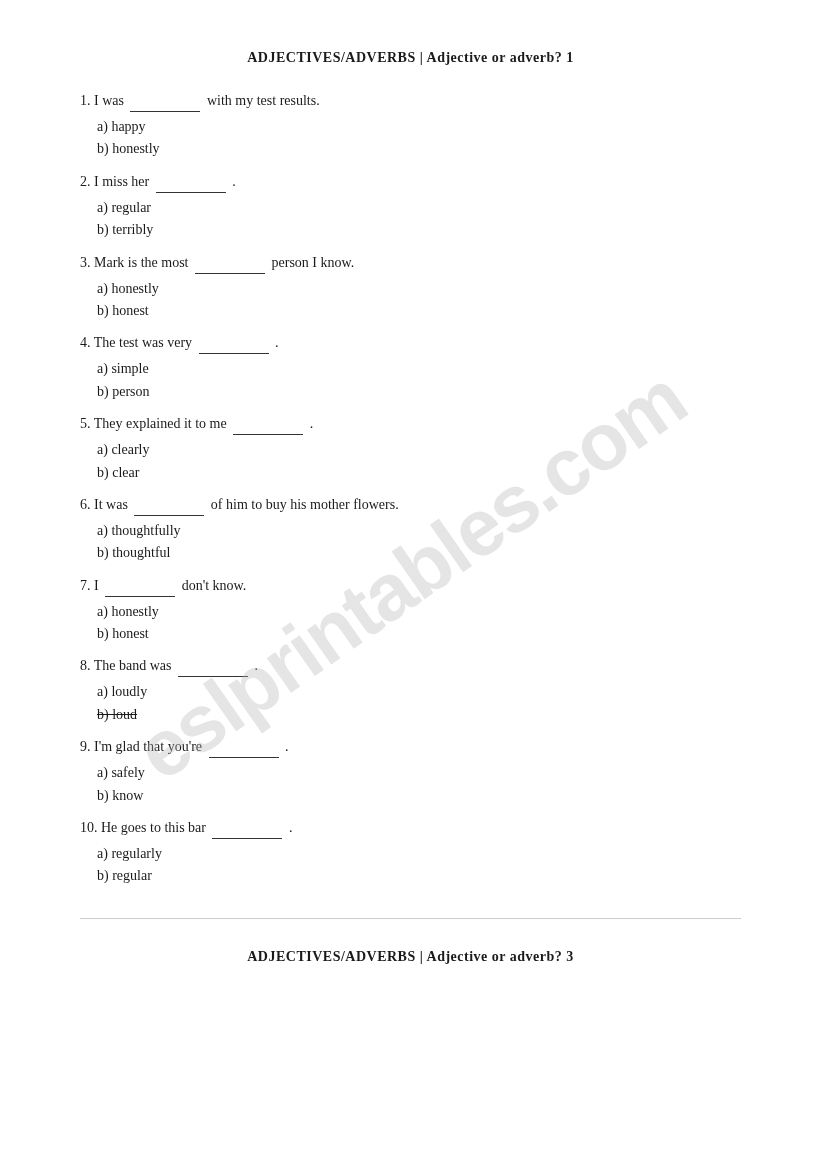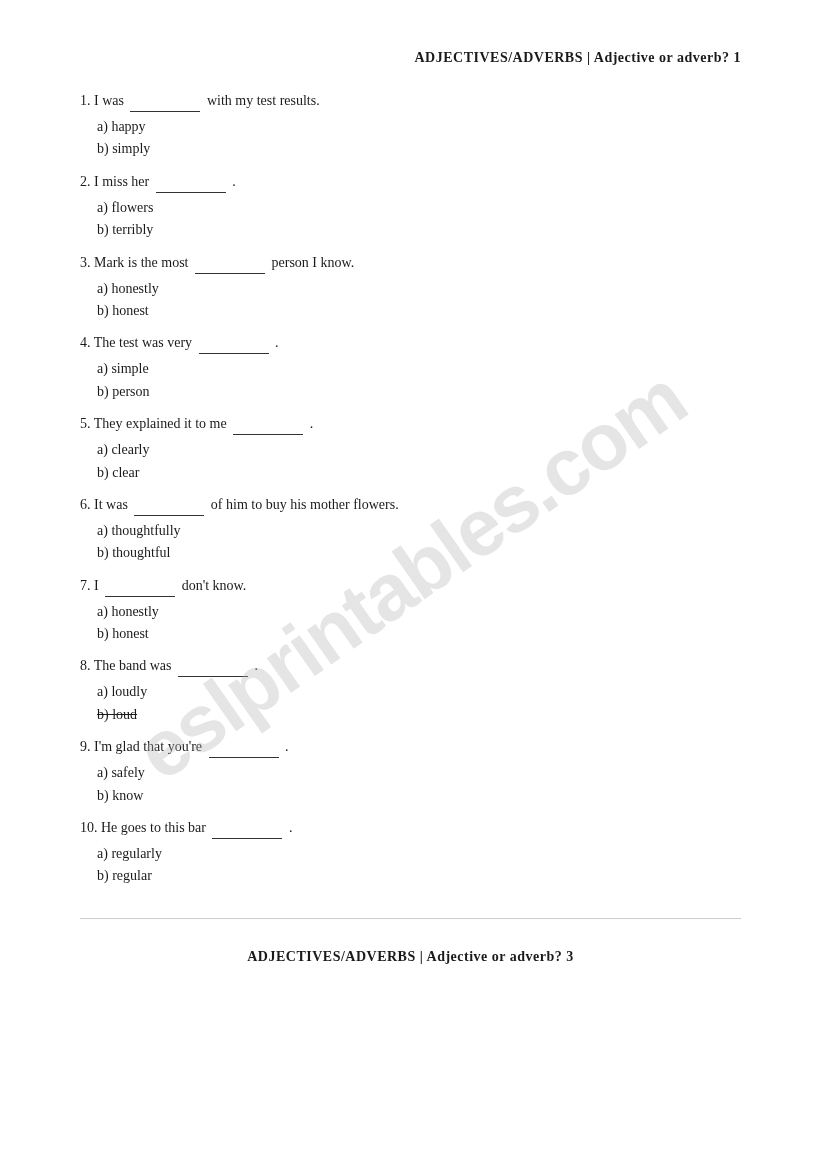--- a/index.html
+++ b/index.html
@@ -33,21 +33,21 @@
       z-index: 10;
       letter-spacing: -2px;
     }
 
     .page {
       padding: 50px 80px;
       position: relative;
     }
 
     .section-header {
-      text-align: right;
+      text-align: center;
       font-weight: bold;
       font-size: 14px;
       margin-bottom: 24px;
       letter-spacing: 0.5px;
     }
 
     .question-block {
       margin-bottom: 10px;
     }
 
@@ -99,30 +99,30 @@
 
   <div>
 
     <div class="question-block">
       <div class="question-text">
         <span>1. I was</span>
         <span class="blank">&nbsp;&nbsp;&nbsp;&nbsp;&nbsp;&nbsp;&nbsp;</span>
         <span>with my test results.</span>
       </div>
       <div class="answer-option">a) happy</div>
-      <div class="answer-option">b) simply</div>
+      <div class="answer-option">b) honestly</div>
     </div>
 
     <div class="question-block">
       <div class="question-text">
         <span>2. I miss her</span>
         <span class="blank">&nbsp;&nbsp;&nbsp;&nbsp;&nbsp;&nbsp;&nbsp;</span>
         <span>.</span>
       </div>
-      <div class="answer-option">a) flowers</div>
+      <div class="answer-option">a) regular</div>
       <div class="answer-option">b) terribly</div>
     </div>
 
     <div class="question-block">
       <div class="question-text">
         <span>3. Mark is the most</span>
         <span class="blank">&nbsp;&nbsp;&nbsp;&nbsp;&nbsp;&nbsp;&nbsp;</span>
         <span>person I know.</span>
       </div>
       <div class="answer-option">a) honestly</div>

